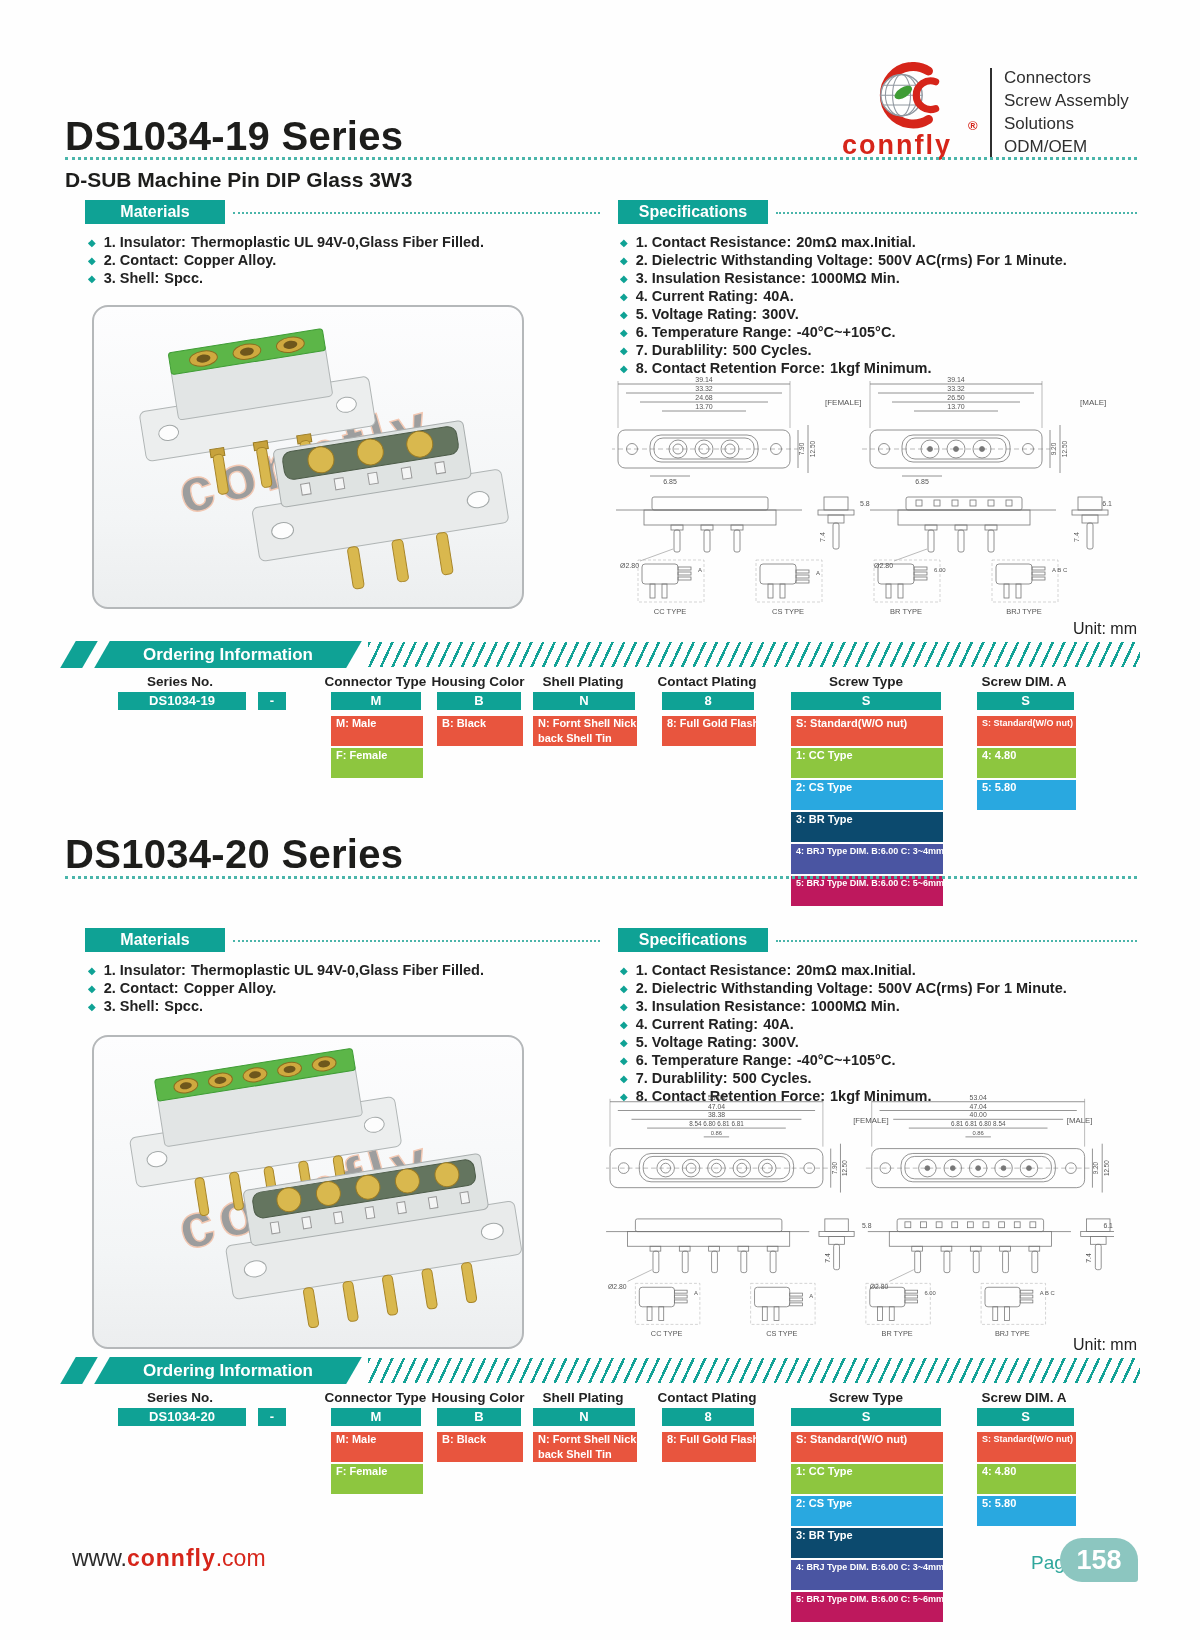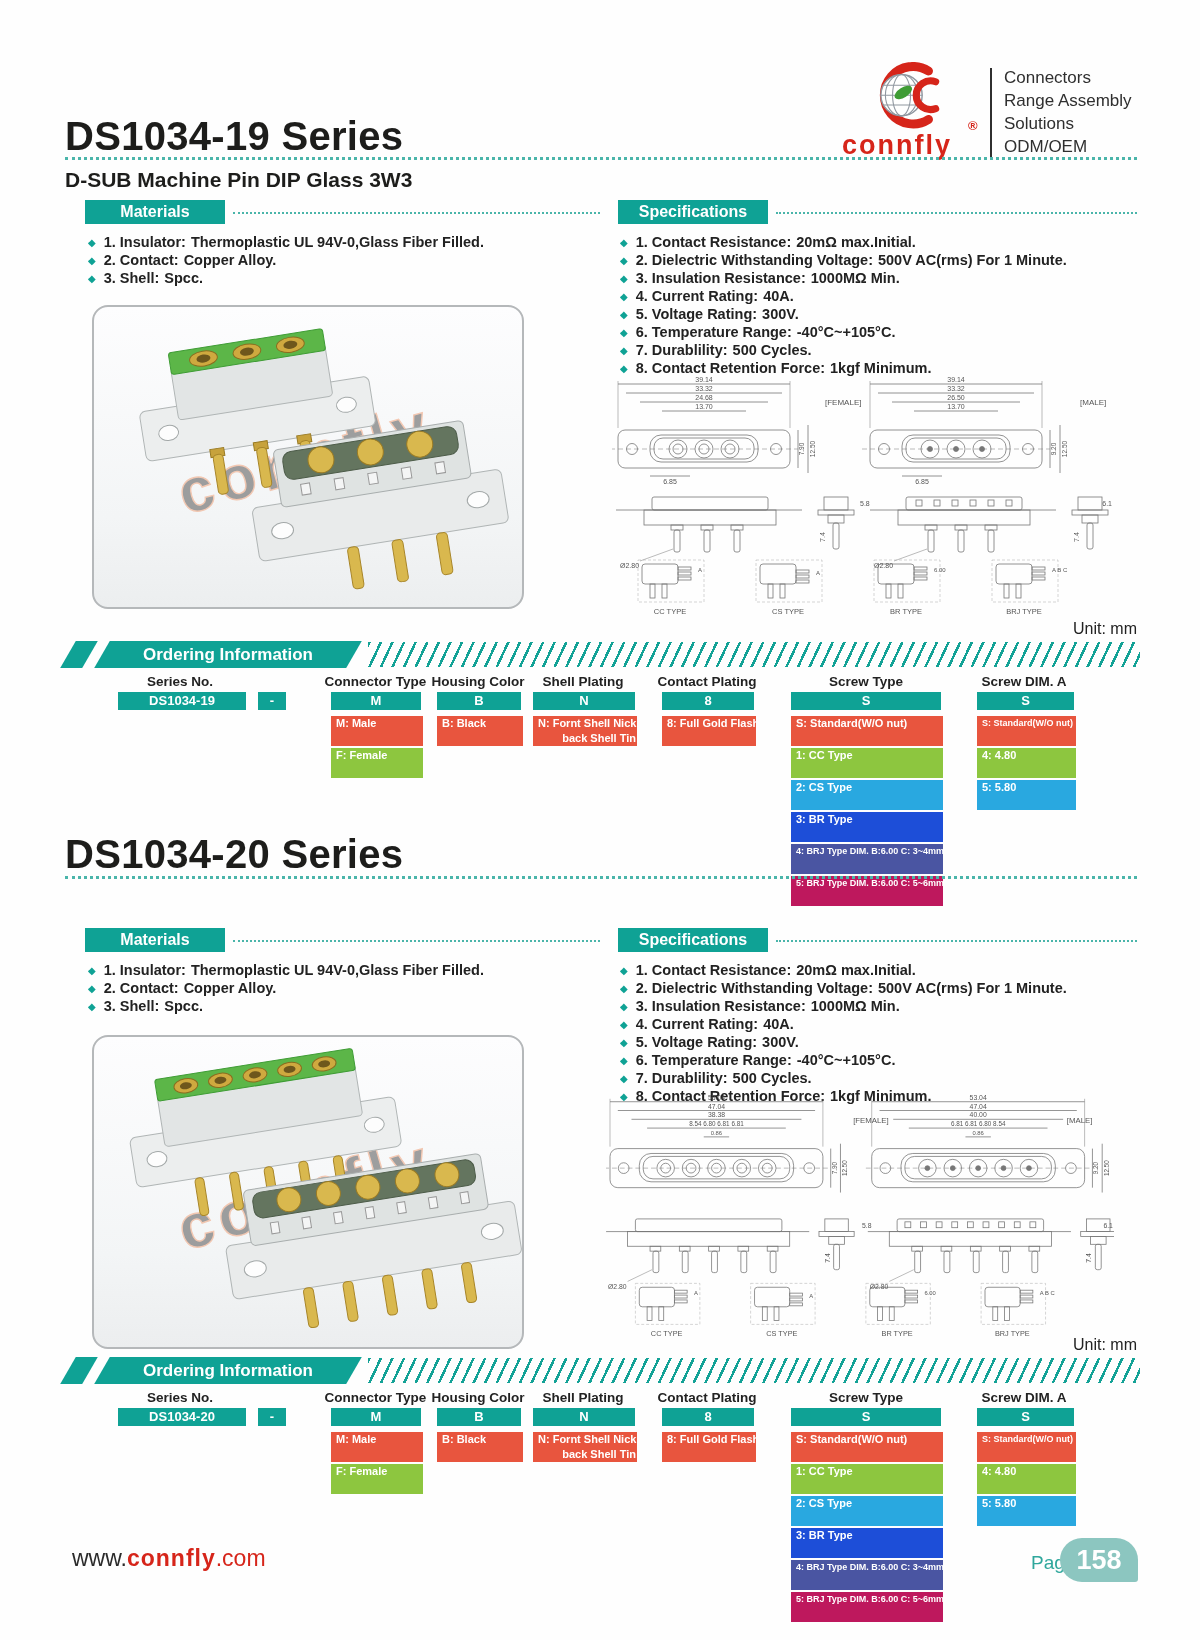--- a/index.html
+++ b/index.html
@@ -46,29 +46,29 @@
   .ord-table{width:1200px;height:150px;text-decoration:underline;}
   .oh{position:absolute;top:0;height:16px;font-size:13.5px;font-weight:bold;color:#222;text-align:center;}
   .code{position:absolute;top:18px;height:18px;line-height:18px;background:#0fa295;color:#fff;
         font-weight:bold;font-size:13px;text-align:center;}
   .opts{position:absolute;top:42px;display:flex;flex-direction:column;}
   .opt{color:#fff;font-weight:bold;font-size:11px;height:30px;line-height:15px;
        padding-left:5px;margin-bottom:2px;white-space:nowrap;overflow:hidden;}
   .opt.tall{height:30px;line-height:15px;}
   .opt.tiny{font-size:9px;}
   .c-red{background:#e8553e;} .c-green{background:#8dc63f;} .c-blue{background:#29a8e0;}
-  .c-yellow{background:#1d4ed8;} .c-navy{background:#4a55a2;} .c-darkred{background:#be185d;}
+  .c-yellow{background:#0c4a6e;} .c-navy{background:#4a55a2;} .c-darkred{background:#be185d;}
   .h-series{left:95px;width:170px;} .code-series{left:118px;width:128px;} .code-dash{left:258px;width:28px;}
   .h-conn{left:318px;width:115px;} .code-conn{left:331px;width:90px;} .o-conn{left:331px;width:92px;}
   .h-house{left:428px;width:100px;} .code-house{left:437px;width:84px;} .o-house{left:437px;width:86px;}
   .h-shell{left:524px;width:118px;} .code-shell{left:533px;width:102px;} .o-shell{left:533px;width:104px;}
   .h-contact{left:650px;width:114px;} .code-contact{left:662px;width:92px;} .o-contact{left:662px;width:94px;}
   .h-screw{left:790px;width:152px;} .code-screw{left:791px;width:150px;} .o-screw{left:791px;width:152px;}
   .h-dim{left:962px;width:124px;} .code-dim{left:977px;width:97px;} .o-dim{left:977px;width:99px;}
-  .shell2{display:block;text-align:right;padding-right:1px;}
+  .shell2{display:block;text-align:left;padding-right:1px;}
 
   
   .site{font-size:23px;color:#2b2b2b;}
   .site .brand{font-weight:bold;color:#d6251a;letter-spacing:1px;}
   .site .com{color:#d6251a;}
   .page-label{font-size:19px;color:#2fa79c;}
   .page-bubble{width:78px;height:44px;background:#8cc6c0;border-radius:22px 22px 3px 22px;
                color:#fff;font-size:27px;font-weight:bold;text-align:center;line-height:44px;}
 </style>
 </head>
@@ -86,21 +86,21 @@
       <line x1="27" y1="37" x2="73" y2="37" stroke="#9097a0" stroke-width="1.2"></line>
       <line x1="29" y1="48" x2="71" y2="48" stroke="#9097a0" stroke-width="1.2"></line>
       <path d="M 88 22 A 16 16 0 1 0 88 52" stroke="#d6251a" stroke-width="8" fill="none" stroke-linecap="round"></path>
       <ellipse cx="52" cy="34" rx="11" ry="5.5" fill="#3f9c35" transform="rotate(-32 52 34)"></ellipse>
     </svg>
     <div class="abs logo-word" style="left:0px;top:70px;">connfly</div>
     <div class="abs logo-reg" style="left:126px;top:58px;">®</div>
     <div class="abs logo-divider" style="left:148px;top:8px;height:92px;"></div>
     <div class="abs tagline" style="left:162px;top:6px;width:140px;">
       <div>Connectors</div>
-      <div>Range Assembly</div>
+      <div>Screw Assembly</div>
       <div>Solutions</div>
       <div>ODM/OEM</div>
     </div>
   </div>
 
   <div class="abs series-title" style="left:65px;top:114px;">DS1034-19 Series</div>
   <div class="abs title-dots" style="left:65px;top:157px;width:1072px;"></div>
   <div class="abs subtitle" style="left:65px;top:168px;">D-SUB Machine Pin DIP Glass 3W3</div>
 
   <div class="abs sec-head" style="left:85px;top:200px;width:140px;">Materials</div>

